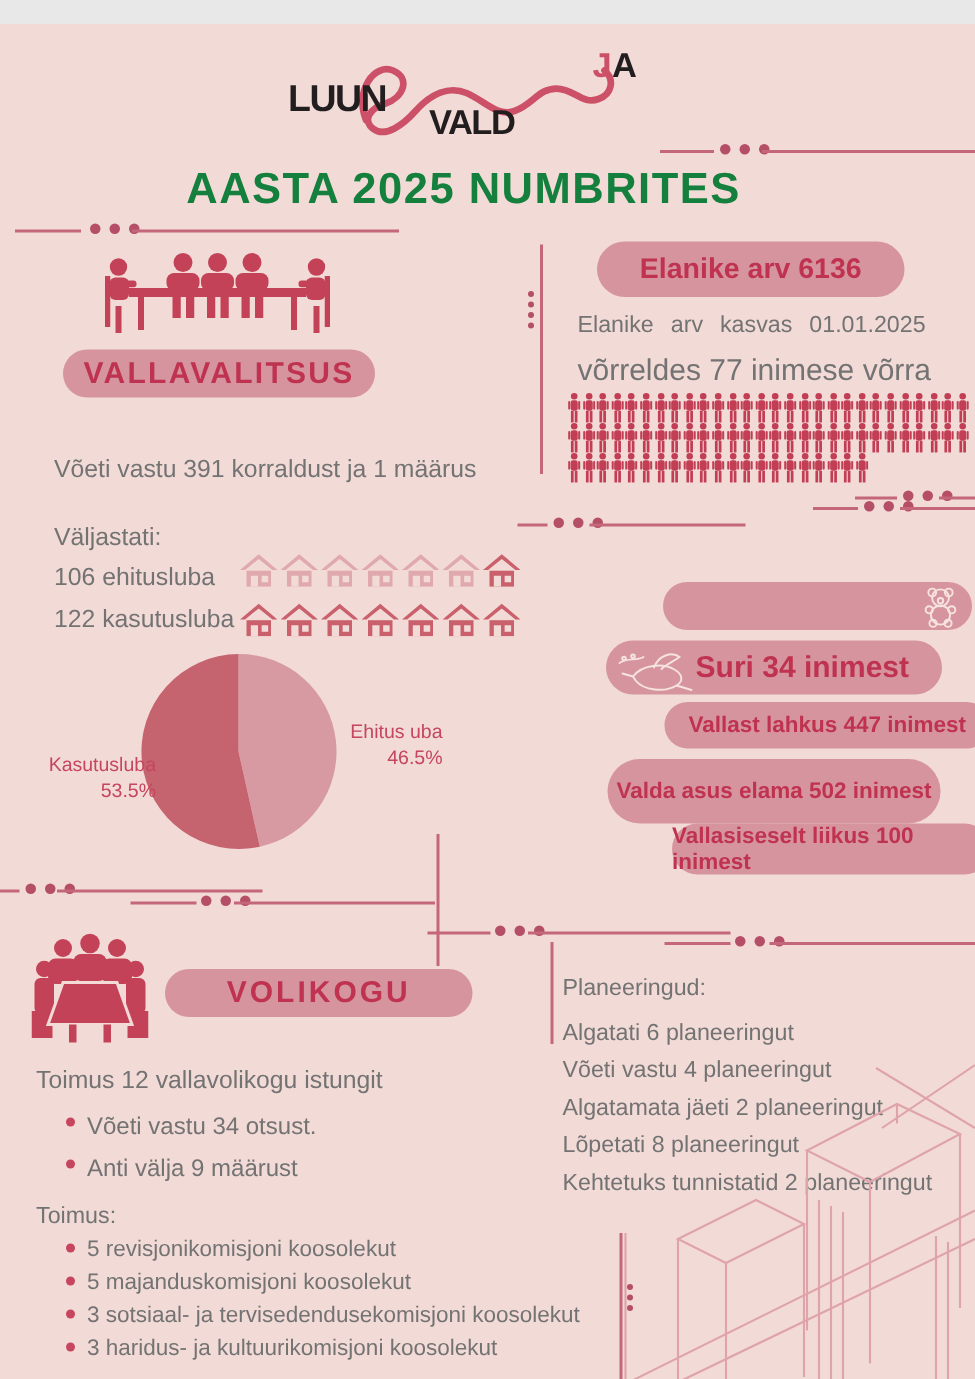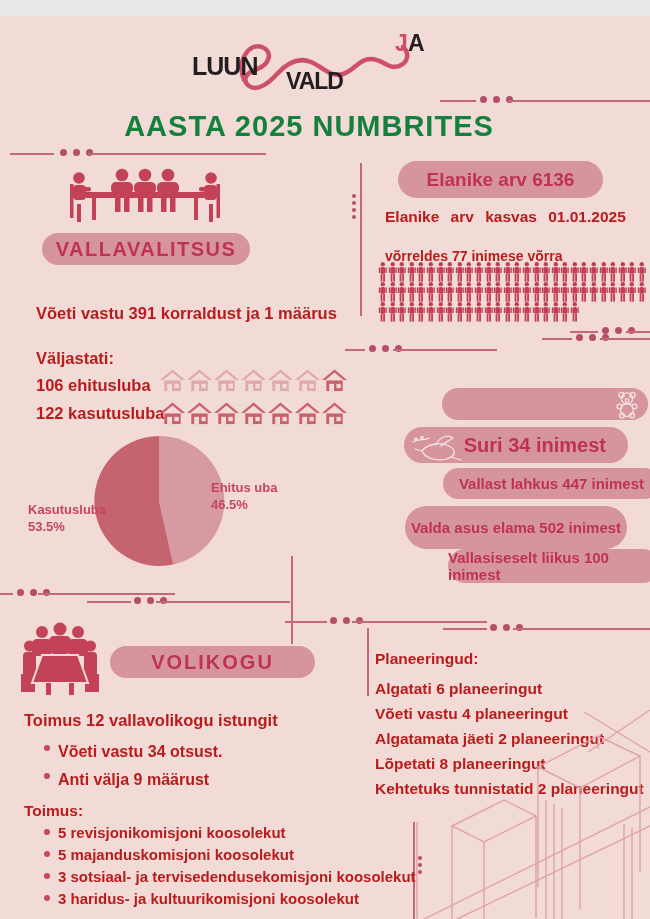--- a/index.html
+++ b/index.html
@@ -21,32 +21,32 @@
 
   
   #title{position:absolute;top:94px;left:0;width:618px;text-align:center;
          font-size:29px;font-weight:bold;color:#15803d;letter-spacing:1px;}
 
   
   .pill{position:absolute;background:#d6949f;border-radius:999px;display:flex;
         align-items:center;justify-content:center;color:#bf3350;font-weight:bold;}
 
   
-  .txt{position:absolute;color:#b91c1c;font-weight:bold;}
+  .txt{position:absolute;color:#737373;font-weight:normal;}
   .bullet{position:relative;padding-left:18px;}
   .bullet::before{content:"";position:absolute;left:4px;top:7px;width:6px;height:6px;
                   border-radius:50%;background:#c5465e;}
 
   
   .icons-row{position:absolute;display:flex;align-items:flex-end;}
   .ico-person{width:9.6px;height:20px;color:#c23e55;flex:none;}
   .ico-house-light{width:25px;height:24px;color:#dfa9ae;flex:none;margin-right:2px;}
   .ico-house-dark{width:25px;height:24px;color:#c9606c;flex:none;margin-right:2px;}
 
-  .pie-label{position:absolute;text-align:left;color:#c5465e;font-weight:bold;
+  .pie-label{position:absolute;text-align:right;color:#c5465e;font-weight:normal;
              font-size:13px;line-height:17px;}
 
   svg{display:block;}
 </style>
 </head>
 <body>
 
 <div id="canvas">
 
   <svg width="0" height="0" style="position:absolute" aria-hidden="true">
@@ -270,21 +270,21 @@
   </div>
   <div class="pie-label" style="left:28px;top:485px;width:76px;">
     <div>Kasutusluba</div>
     <div>53.5%</div>
   </div>
 
   <div class="pill" style="left:398px;top:145px;width:205px;height:37px;font-size:19px;">
     <span>Elanike arv 6136</span>
   </div>
   <div class="txt" style="left:385px;top:192px;font-size:15.5px;word-spacing:7px;">Elanike arv kasvas 01.01.2025</div>
-  <div class="txt" style="left:385px;top:232px;font-size:14px;text-align:right;">võrreldes 77 inimese võrra</div>
+  <div class="txt" style="left:385px;top:220px;font-size:20px;text-align:right;">võrreldes 77 inimese võrra</div>
 
   <div class="icons-row" style="left:378px;top:246px;">
       <svg class="ico-person">
         <use href="#sym-person"></use>
       </svg>
       <svg class="ico-person">
         <use href="#sym-person"></use>
       </svg>
       <svg class="ico-person">
         <use href="#sym-person"></use>

